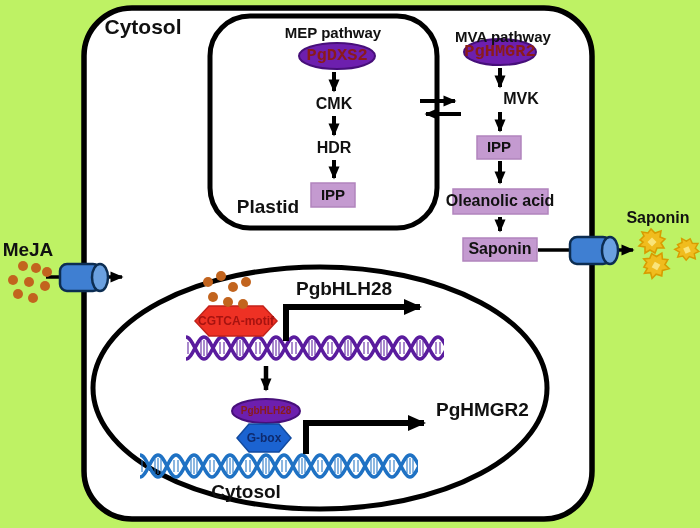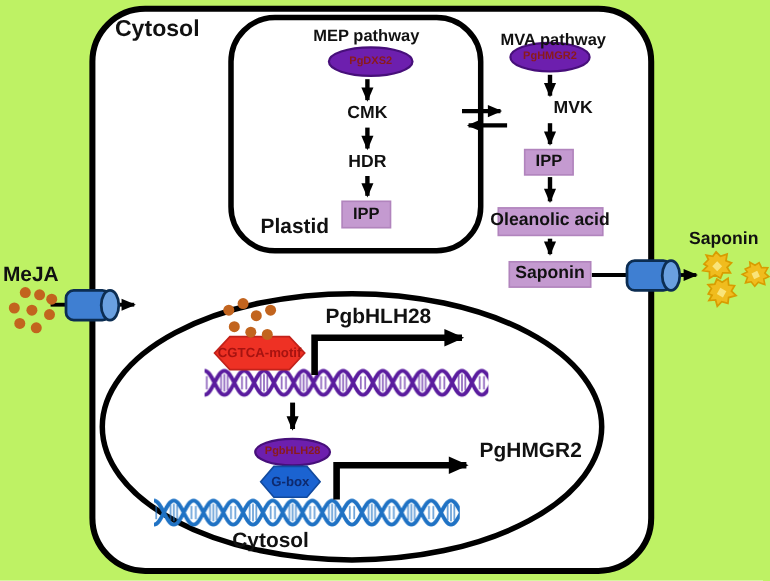--- a/index.html
+++ b/index.html
@@ -2,21 +2,21 @@
 <html><head>
 <meta charset="utf-8">
 <style>
   html,body{margin:0;padding:0;background:#fff;}
   #canvas{position:relative;width:700px;height:528px;background:#bef264;overflow:hidden;
           font-family:"Liberation Sans",sans-serif;}
   svg{position:absolute;left:0;top:0;}
   .lbl{position:absolute;font-weight:bold;color:#111;white-space:nowrap;
        transform:translate(-50%,-50%);line-height:1.05;}
   .f21{font-size:21px;} .f19{font-size:19px;text-align:center;} .f16{font-size:16px;}
-  .f15{font-size:15px;} .f12{font-size:12px;} .f11{font-size:10px;} .f10{font-size:10px;}
+  .f15{font-size:15px;} .f12{font-size:12px;} .f11{font-size:17px;font-family:Liberation Mono, monospace;} .f10{font-size:10px;}
   .enzyme-text{color:#8b1a1a;}
   .red-text{color:#a61310;}
   .blue-text{color:#0e2a6e;}
   .genes{transform:none;text-align:left;font-size:19px;font-weight:bold;line-height:21px;}
 </style>
 </head>
 <body>
 
 <div id="canvas">
 

